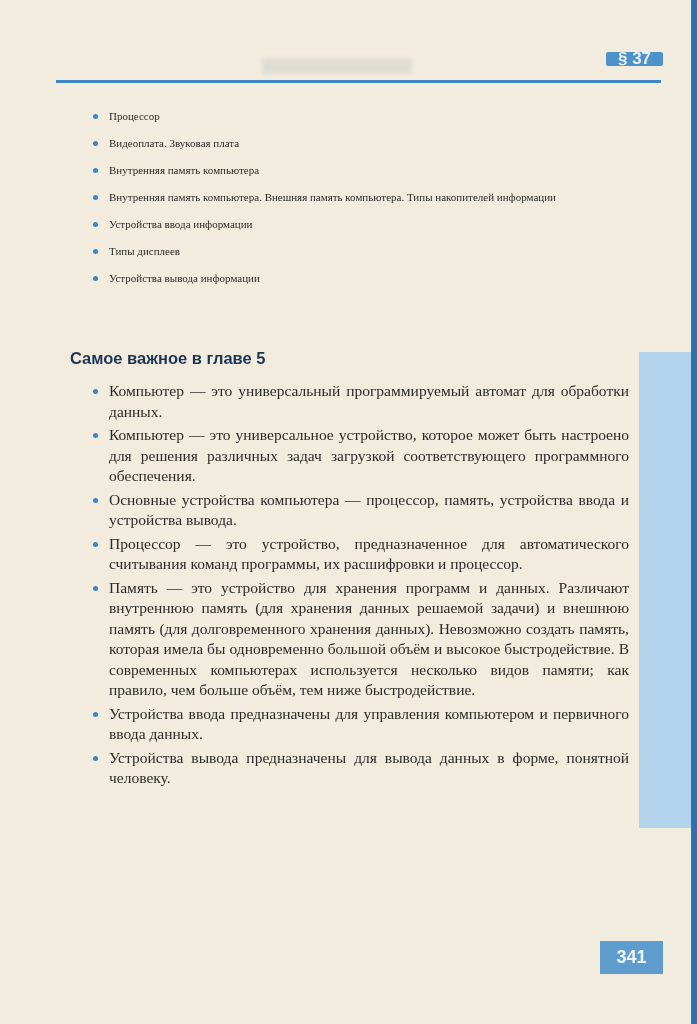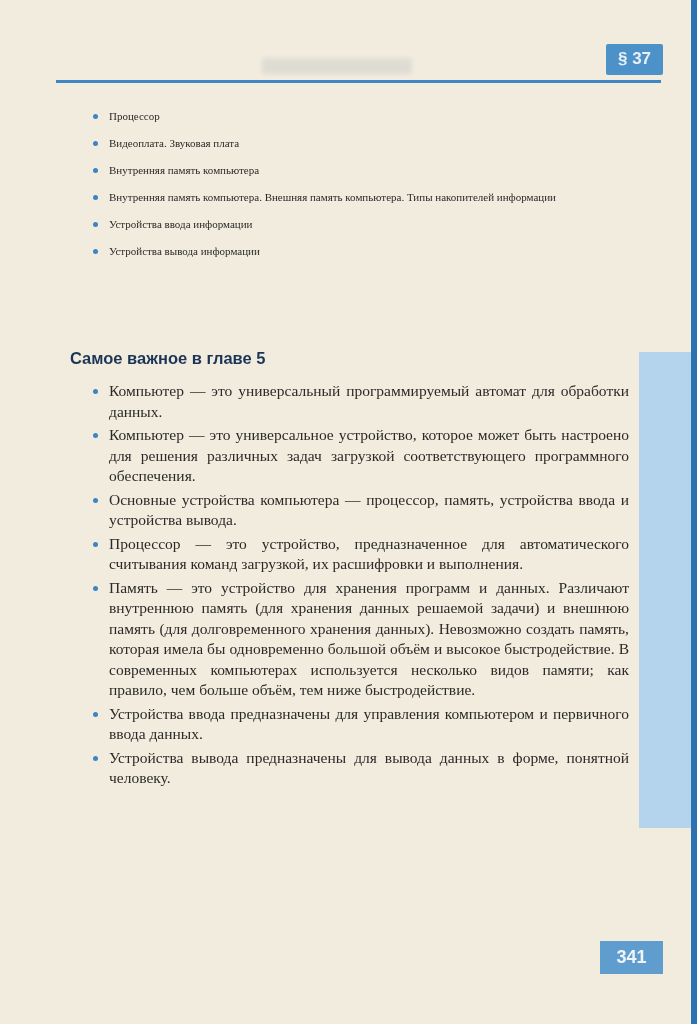--- a/index.html
+++ b/index.html
@@ -41,21 +41,21 @@
   }
   .header-title {
     font-family: "Liberation Sans", sans-serif;
     font-weight: bold;
     font-size: 16px;
     letter-spacing: 0.2px;
     color: var(--header-blue, #2b7dc0);
   }
   .badge {
     width: 57px;
-    height: 31px;
+    height: 14px;
     background: var(--badge-blue, #4c92c8);
     color: #e8f1f8;
     font-family: "Liberation Sans", sans-serif;
     font-weight: bold;
     font-size: 17px;
     display: flex;
     align-items: center;
     justify-content: center;
     border-radius: 2px;
   }
@@ -171,30 +171,31 @@
   </div>
 
   <div class="rule"></div>
 
   <ul class="topics">
       <li>Процессор</li>
       <li>Видеоплата. Звуковая плата</li>
       <li>Внутренняя память компьютера</li>
       <li>Внутренняя память компьютера. Внешняя память компьютера. Типы накопителей информации</li>
       <li>Устройства ввода информации</li>
+      <li>Типы дисплеев</li>
       <li>Устройства вывода информации</li>
     </ul>
 
   <h2 class="summary-heading">Самое важное в главе 5</h2>
 
   <ul class="summary">
       <li>Компьютер — это универсальный программируемый автомат для обработки данных.</li>
       <li>Компьютер — это универсальное устройство, которое может быть настроено для решения различных задач загрузкой соответствующего программного обеспечения.</li>
       <li>Основные устройства компьютера — процессор, память, устройства ввода и устройства вывода.</li>
-      <li>Процессор — это устройство, предназначенное для автоматического считывания команд загрузкой, их расшифровки и выполнения.</li>
+      <li>Процессор — это устройство, предназначенное для автоматического считывания команд программы, их расшифровки и процессор.</li>
       <li>Память — это устройство для хранения программ и данных. Различают внутреннюю память (для хранения данных решаемой задачи) и внешнюю память (для долговременного хранения данных). Невозможно создать память, которая имела бы одновременно большой объём и высокое быстродействие. В современных компьютерах используется несколько видов памяти; как правило, чем больше объём, тем ниже быстродействие.</li>
       <li>Устройства ввода предназначены для управления компьютером и первичного ввода данных.</li>
       <li>Устройства вывода предназначены для вывода данных в форме, понятной человеку.</li>
     </ul>
 
   <div class="side-band"></div>
 
   <div class="page-num">341</div>
 
   <div class="edge-strip"></div>

